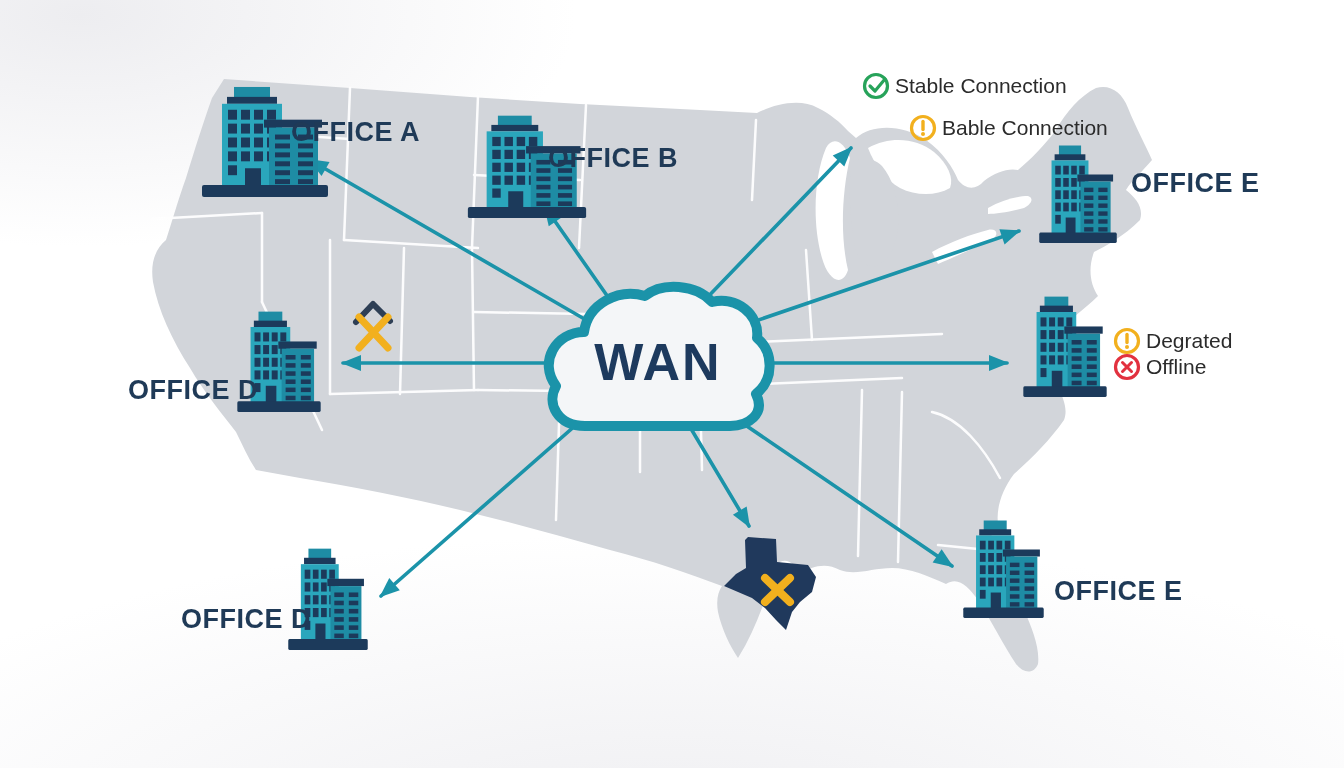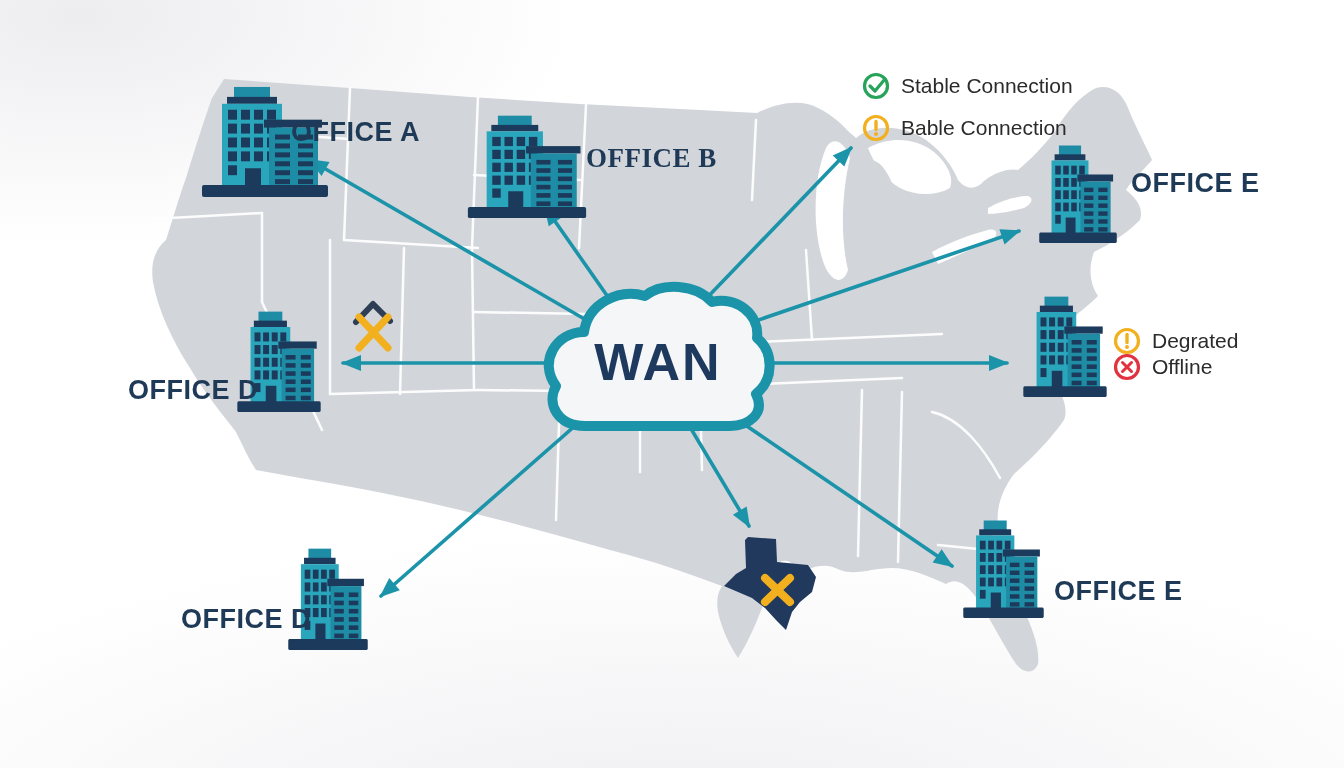--- a/index.html
+++ b/index.html
@@ -16,21 +16,21 @@
       radial-gradient(1500px 520px at 50% 110%, #eeeef1 0%, rgba(255,255,255,0) 60%),
       #ffffff;
   }
   .scene{position:absolute;left:0;top:0;}
   .office-label{
     position:absolute;
     font-size:27px;font-weight:600;letter-spacing:.5px;
     color:#1f3a57;white-space:nowrap;
   }
   .legend-row{
-    position:absolute;display:flex;align-items:center;gap:9px;
+    position:absolute;display:flex;align-items:center;gap:3px;
     font-size:21px;font-weight:500;color:#2b2b2b;white-space:nowrap;
   }
   .legend-row .ic{flex:0 0 auto;display:block;}
 </style>
 </head>
 <body>
 
 <div class="stage">
 
   <svg class="scene" width="1344" height="768" viewBox="0 0 1344 768">
@@ -219,34 +219,34 @@
       <use href="#bldg" x="466" y="112" width="122" height="106"></use>
       <use href="#bldg" x="1038" y="142" width="80" height="101"></use>
       <use href="#bldg" x="1022" y="293" width="86" height="104"></use>
       <use href="#bldg" x="236" y="308" width="86" height="104"></use>
       <use href="#bldg" x="287" y="545" width="82" height="105"></use>
       <use href="#bldg" x="962" y="517" width="83" height="101"></use>
     </g>
   </svg>
 
   <div class="office-label" style="left:291px;top:117px;">OFFICE A</div>
-  <div class="office-label" style="left:586px;top:143px;font-family:Liberation Serif, serif;">OFFICE B</div>
+  <div class="office-label" style="left:548px;top:143px;">OFFICE B</div>
   <div class="office-label" style="left:1131px;top:168px;">OFFICE E</div>
   <div class="office-label" style="left:128px;top:375px;">OFFICE D</div>
   <div class="office-label" style="left:181px;top:604px;">OFFICE D</div>
   <div class="office-label" style="left:1054px;top:576px;">OFFICE E</div>
 
   <div class="legend-row" style="left:862px;top:71px;">
     <svg class="ic" width="30" height="30" viewBox="0 0 30 30">
       <circle cx="14" cy="15" r="11.5" fill="none" stroke="#27a35a" stroke-width="3.2"></circle>
       <path d="M8,15 L13,20 L23,8" fill="none" stroke="#27a35a" stroke-width="3.2" stroke-linecap="round" stroke-linejoin="round"></path>
     </svg>
     <span>Stable Connection</span>
   </div>
-  <div class="legend-row" style="left:862px;top:113px;text-align:right;">
+  <div class="legend-row" style="left:909px;top:113px;text-align:right;">
     <svg class="ic" width="30" height="30" viewBox="0 0 30 30">
       <circle cx="14" cy="15" r="11.5" fill="none" stroke="#f2b01e" stroke-width="3.2"></circle>
       <path d="M14,8.5 L14,16.5" stroke="#f2b01e" stroke-width="3.4" stroke-linecap="round"></path>
       <circle cx="14" cy="21" r="2" fill="#f2b01e"></circle>
     </svg>
     <span>Bable Connection</span>
   </div>
 
   <div class="legend-row" style="left:1113px;top:326px;">
     <svg class="ic" width="30" height="30" viewBox="0 0 30 30">

